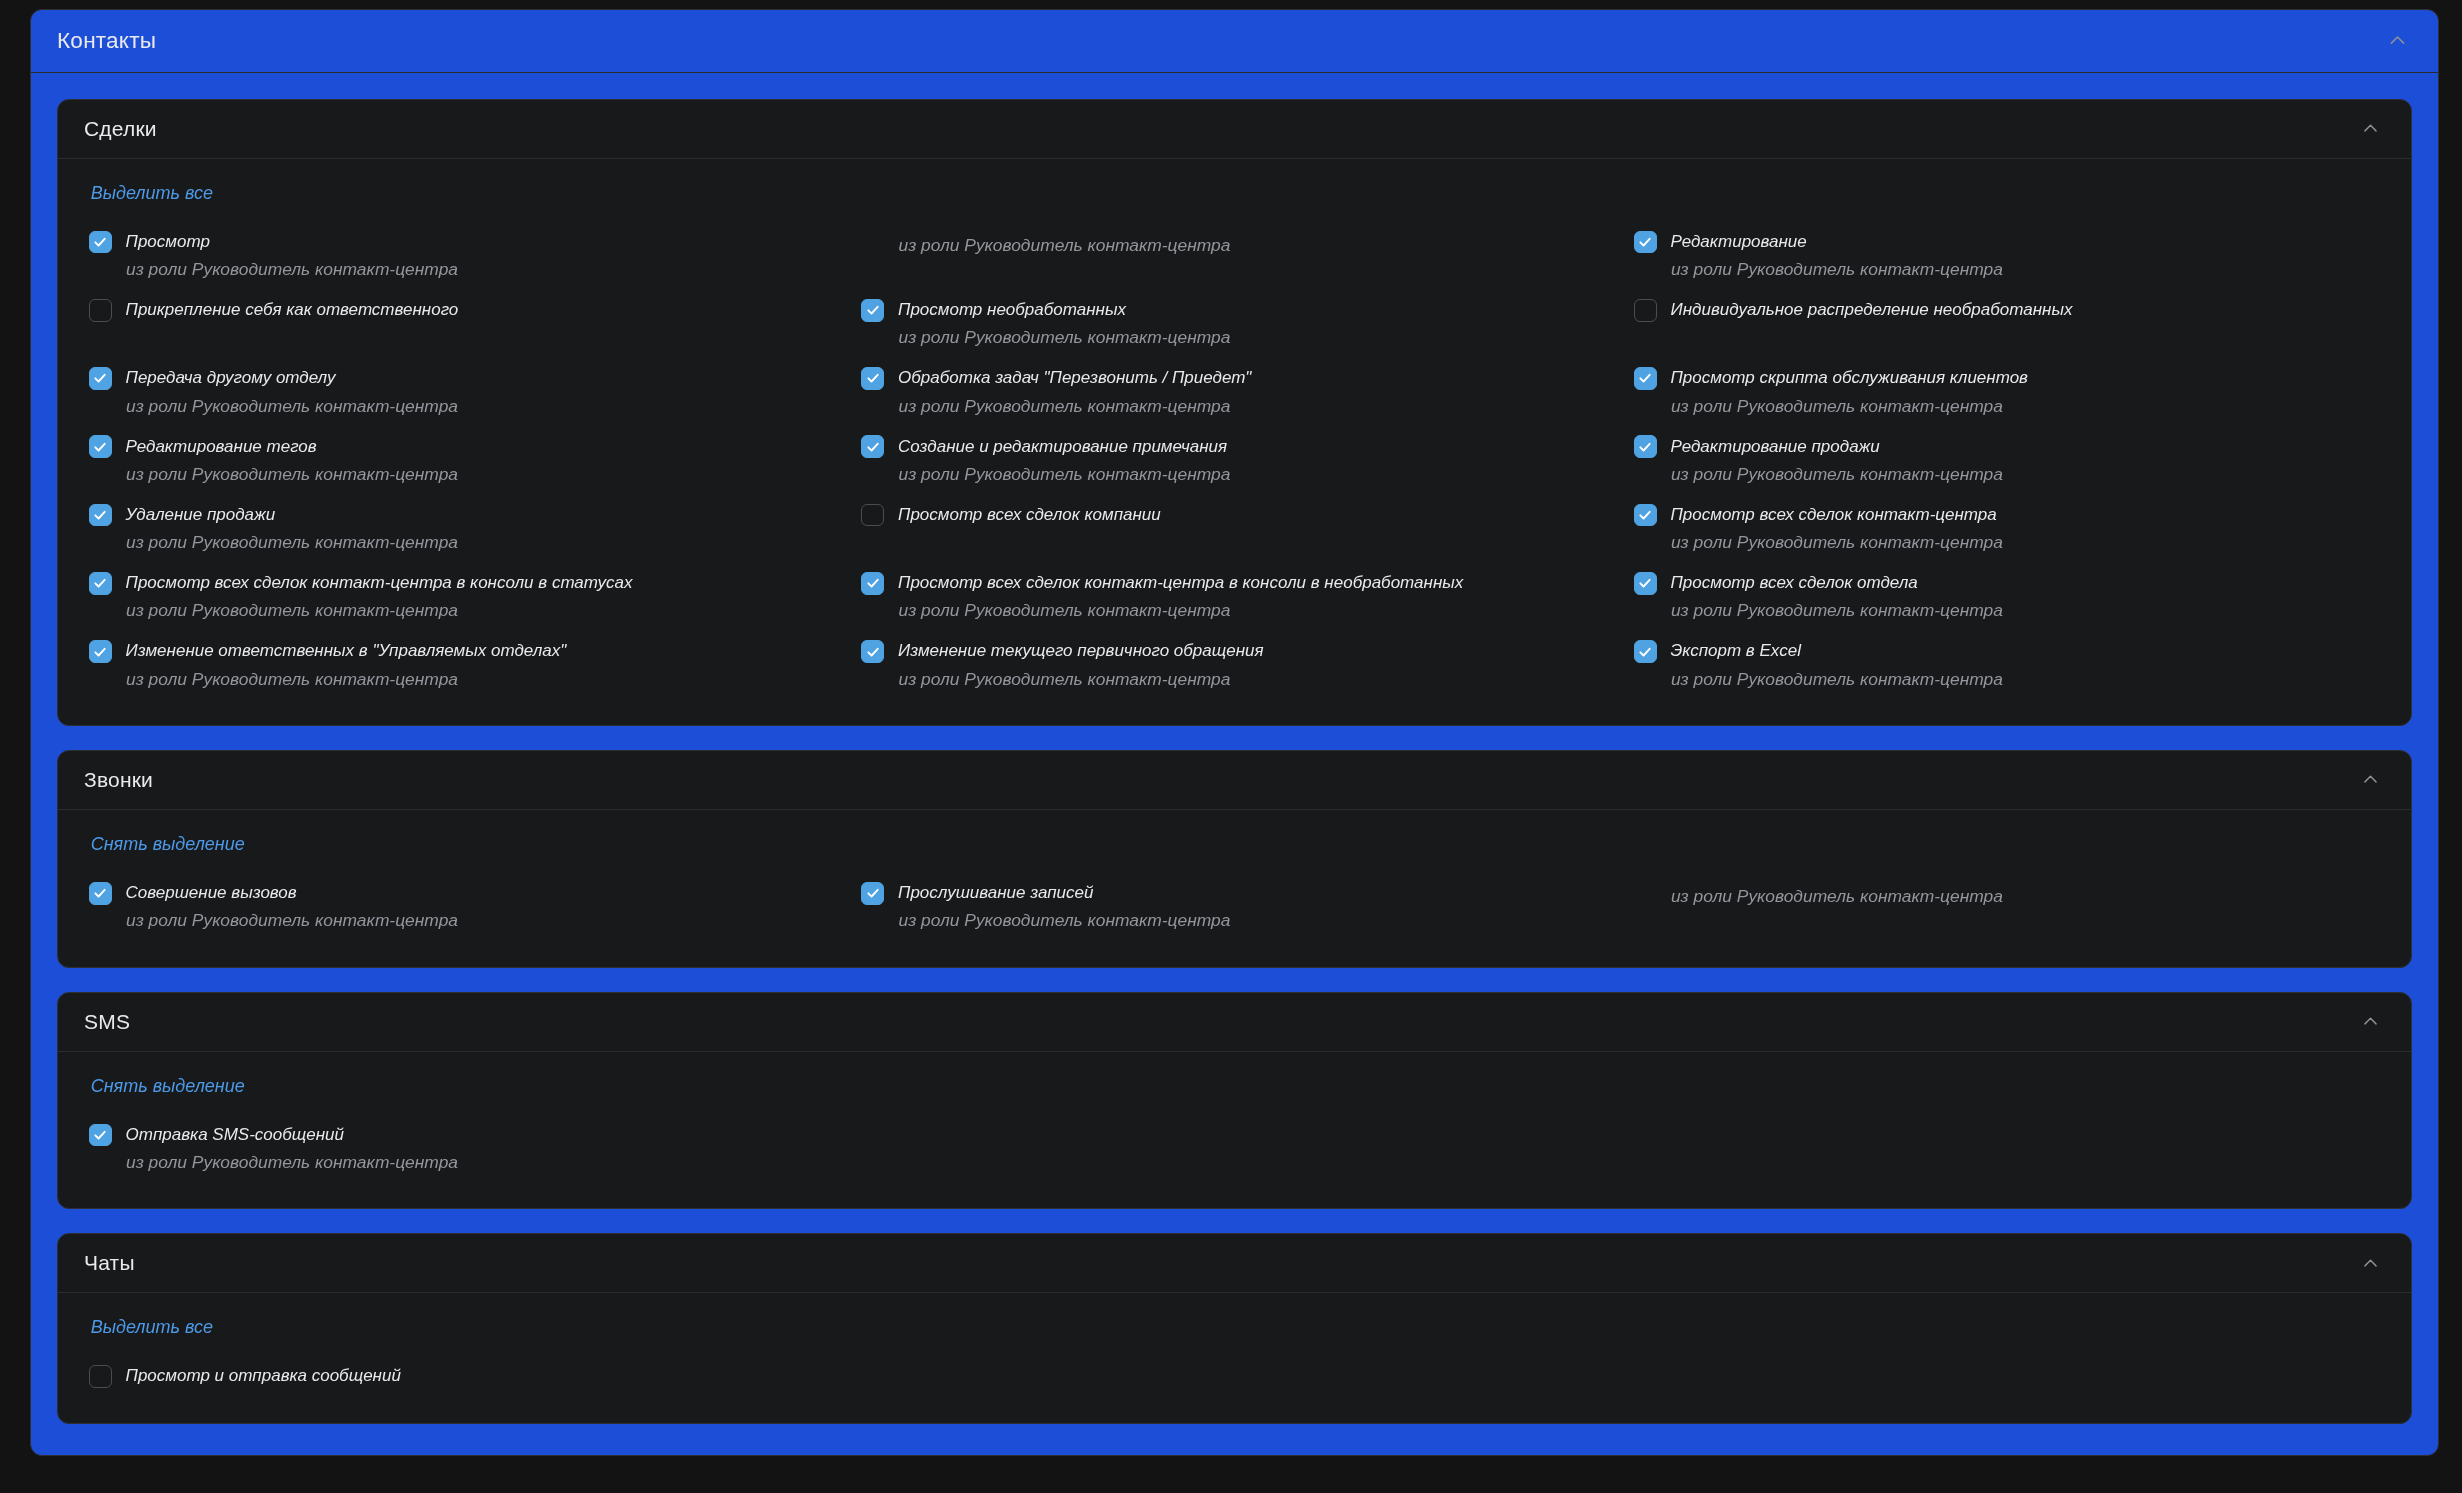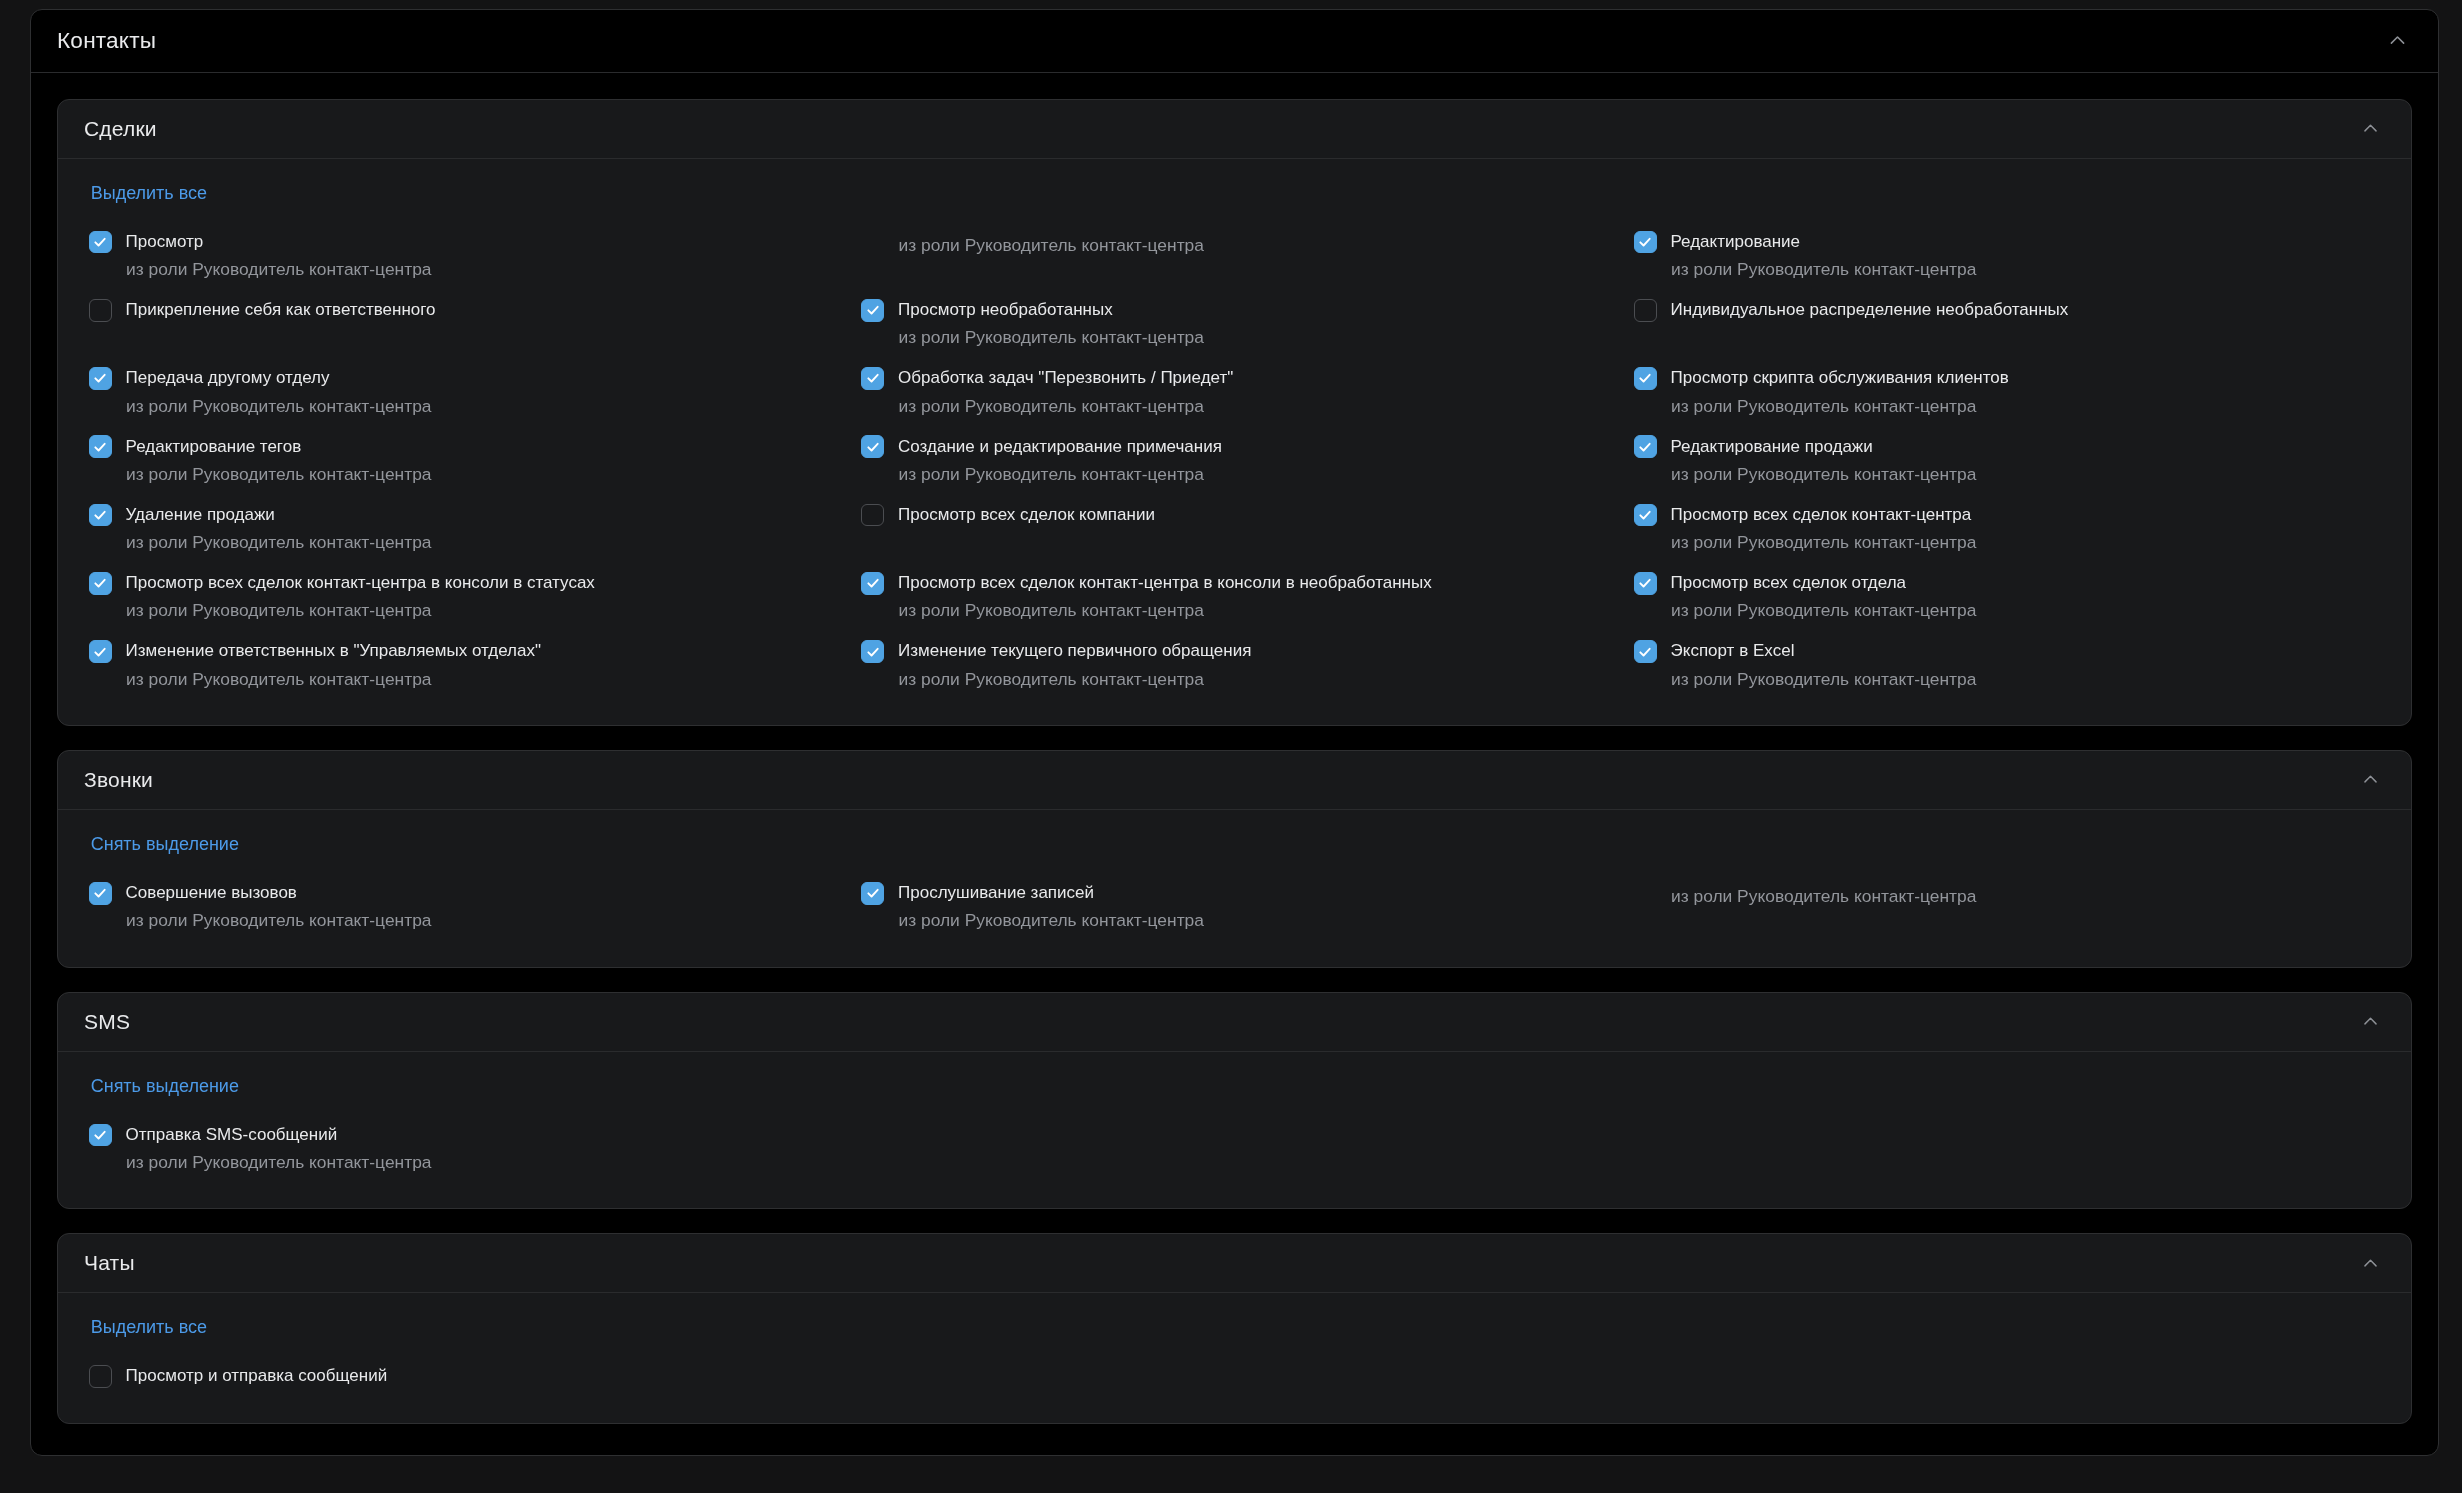--- a/index.html
+++ b/index.html
@@ -20,21 +20,21 @@
     padding: 8.7px 22.6px 0 30px;
   }
 
   
   .card {
     border: 0.9px solid #2e2f31;
     border-radius: 12px;
     background: #18191b;
     overflow: hidden;
   }
-  .card.outer { background: #000000; }
+  .card.outer { background: #1d4ed8; }
 
   .card-head {
     display: flex;
     align-items: center;
     justify-content: space-between;
     padding: 0 26px 0 26px;
     height: 63px;
     border-bottom: 0.9px solid #2a2b2d;
   }
   .card-title {
@@ -50,21 +50,21 @@
   }
   .chev svg { display: block; }
 
   .card-body { padding: 26px 26px 31px 26px; }
 
   
   .sub { margin-bottom: 24px; }
   .sub:last-child { margin-bottom: 0; }
   .sub .card-head { height: 59px; }
   .sub .card-title { font-size: 21px; }
-  .sub .card-body { padding: 24px 31px 26px 31px; }
+  .sub .card-body { padding: 24px 31px 26px 31px; font-style: italic; }
 
   
   .bulk-link {
     display: inline-block;
     color: #4c9ae8;
     font-size: 18px;
     margin: 0 0 17.4px 1.7px;
     cursor: pointer;
     white-space: nowrap;
   }

